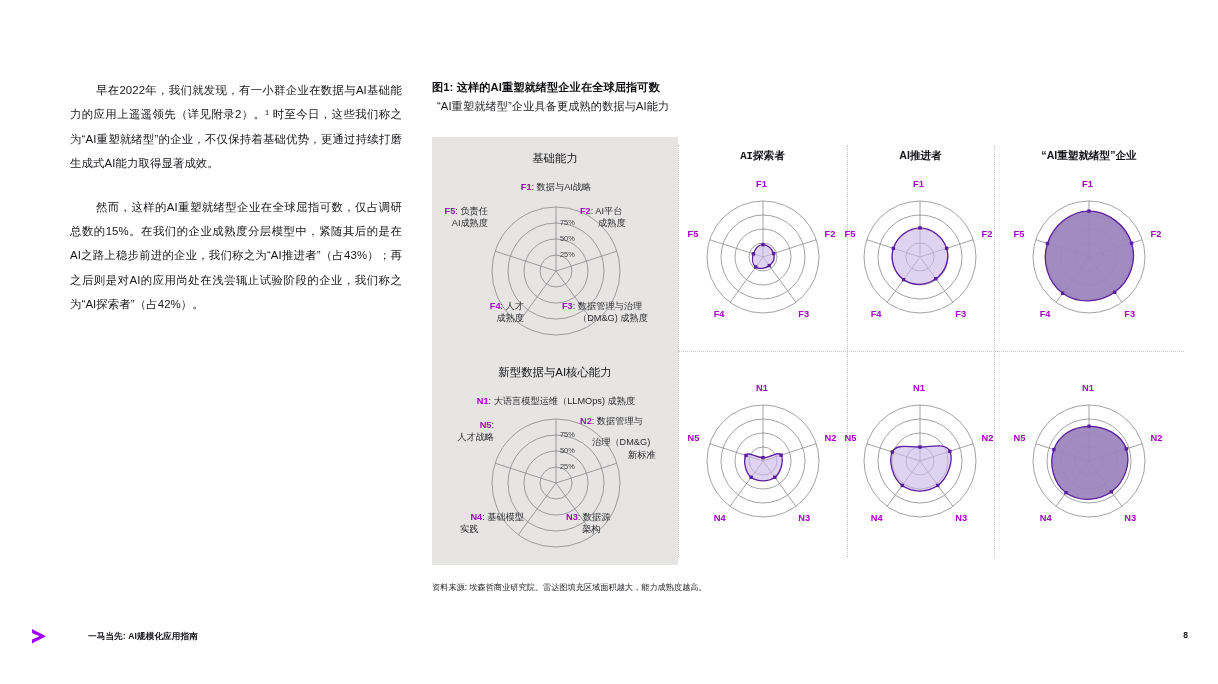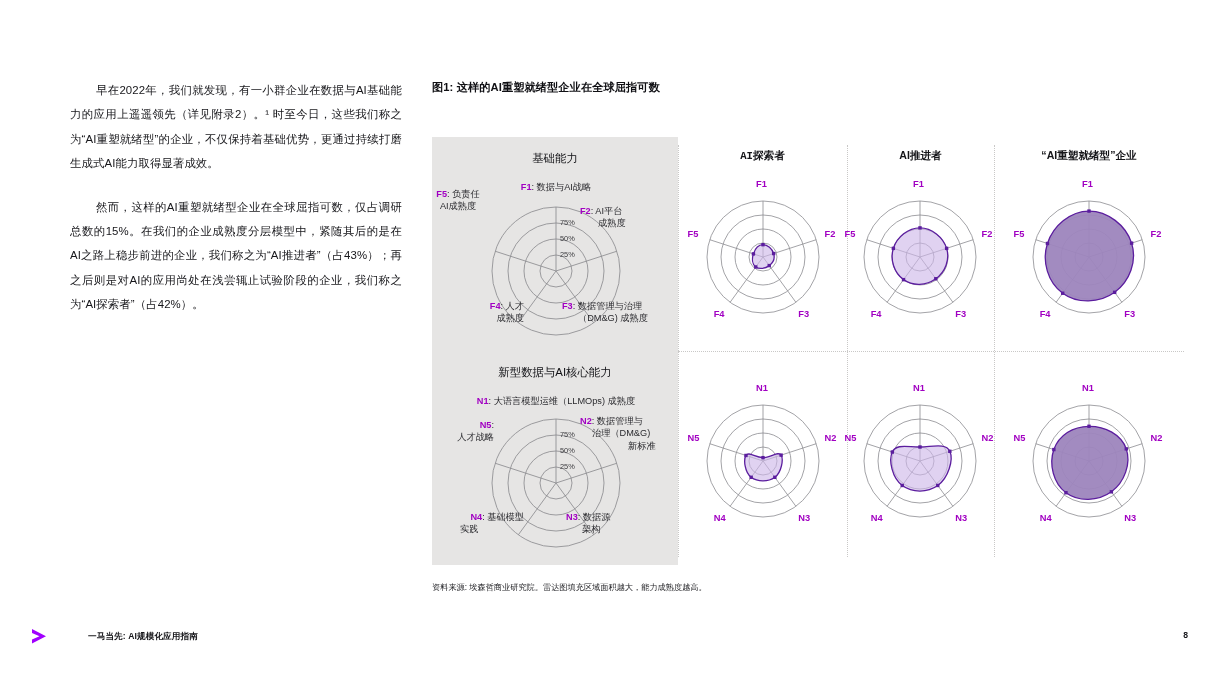--- a/index.html
+++ b/index.html
@@ -137,20 +137,21 @@
 <body>
 
 <div id="page">
 
   <div id="text-col">
     <p class="para">早在2022年，我们就发现，有一小群企业在数据与AI基础能力的应用上遥遥领先（详见附录2）。¹ 时至今日，这些我们称之为“AI重塑就绪型”的企业，不仅保持着基础优势，更通过持续打磨生成式AI能力取得显著成效。</p>
     <p class="para">然而，这样的AI重塑就绪型企业在全球屈指可数，仅占调研总数的15%。在我们的企业成熟度分层模型中，紧随其后的是在AI之路上稳步前进的企业，我们称之为“AI推进者”（占43%）；再之后则是对AI的应用尚处在浅尝辄止试验阶段的企业，我们称之为“AI探索者”（占42%）。</p>
   </div>
 
   <div id="fig-title">图1: 这样的AI重塑就绪型企业在全球屈指可数</div>
+  <div id="fig-sub">“AI重塑就绪型”企业具备更成熟的数据与AI能力</div>
 
   <div id="fig">
 
     <div id="legend-panel"></div>
     <div class="vdivider" style="left:246px;"></div>
     <div class="vdivider" style="left:415px;"></div>
     <div class="vdivider" style="left:562px;"></div>
     <div class="hdivider" style="top:214px;"></div>
 
     <div class="panel-head" style="top:14px;">基础能力</div>
@@ -182,21 +183,21 @@
     </div>
     <div class="legend-lab" style="left:148px; top:68px;">
       <b>F2</b><span>: AI平台</span><br><span style="margin-left:18px; display:inline-block;">成熟度</span>
     </div>
     <div class="legend-lab" style="left:130px; top:163px;">
       <b>F3</b><span>: 数据管理与治理</span><br><span style="margin-left:16px; display:inline-block;">（DM&amp;G) 成熟度</span>
     </div>
     <div class="legend-lab rgt" style="left:10px; top:163px; width:82px;">
       <b>F4</b><span>: 人才</span><br><span>成熟度</span>
     </div>
-    <div class="legend-lab rgt" style="left:-4px; top:51px; width:60px;text-align:center;">
+    <div class="legend-lab rgt" style="left:-4px; top:68px; width:60px;">
       <b>F5</b><span>: 负责任</span><br><span>AI成熟度</span>
     </div>
 
     <svg style="position:absolute; left:46px; top:272px;" width="156" height="148">
       <g transform="translate(78,74)" fill="none" stroke="#8c8c90" stroke-width="0.85">
         <circle r="16"></circle>
           <circle r="32"></circle>
           <circle r="48"></circle>
           <circle r="64"></circle>
         <line x1="0" y1="0" x2="0" y2="-64"></line>
@@ -207,21 +208,21 @@
       </g>
     </svg>
     <div class="ringlab" style="left:128px; top:293px;">75%</div>
     <div class="ringlab" style="left:128px; top:309px;">50%</div>
     <div class="ringlab" style="left:128px; top:325px;">25%</div>
 
     <div class="legend-lab ctr" style="left:15px; top:258px; width:218px;">
       <b>N1</b><span>: </span><span>大语言模型运维（LLMOps) 成熟度</span>
     </div>
     <div class="legend-lab" style="left:148px; top:278px;">
-      <b>N2</b><span>: 数据管理与</span><br><span style="margin-left:12px; display:inline-block;">治理（DM&amp;G)</span><br><span style="margin-left:48px; display:inline-block;">新标准</span>
+      <b>N2</b><span>: 数据管理与</span><br><span style="margin-left:12px; display:inline-block;margin-top:9px;">治理（DM&amp;G)</span><br><span style="margin-left:48px; display:inline-block;">新标准</span>
     </div>
     <div class="legend-lab" style="left:134px; top:374px;">
       <b>N3</b><span>: 数据源</span><br><span style="margin-left:16px; display:inline-block;">架构</span>
     </div>
     <div class="legend-lab rgt" style="left:12px; top:374px; width:80px;">
       <b>N4</b><span>: 基础模型</span><br><span style="text-align:left; display:block; margin-left:16px;">实践</span>
     </div>
     <div class="legend-lab rgt" style="left:6px; top:282px; width:56px;">
       <b>N5</b><span>:</span><br><span>人才战略</span>
     </div>

